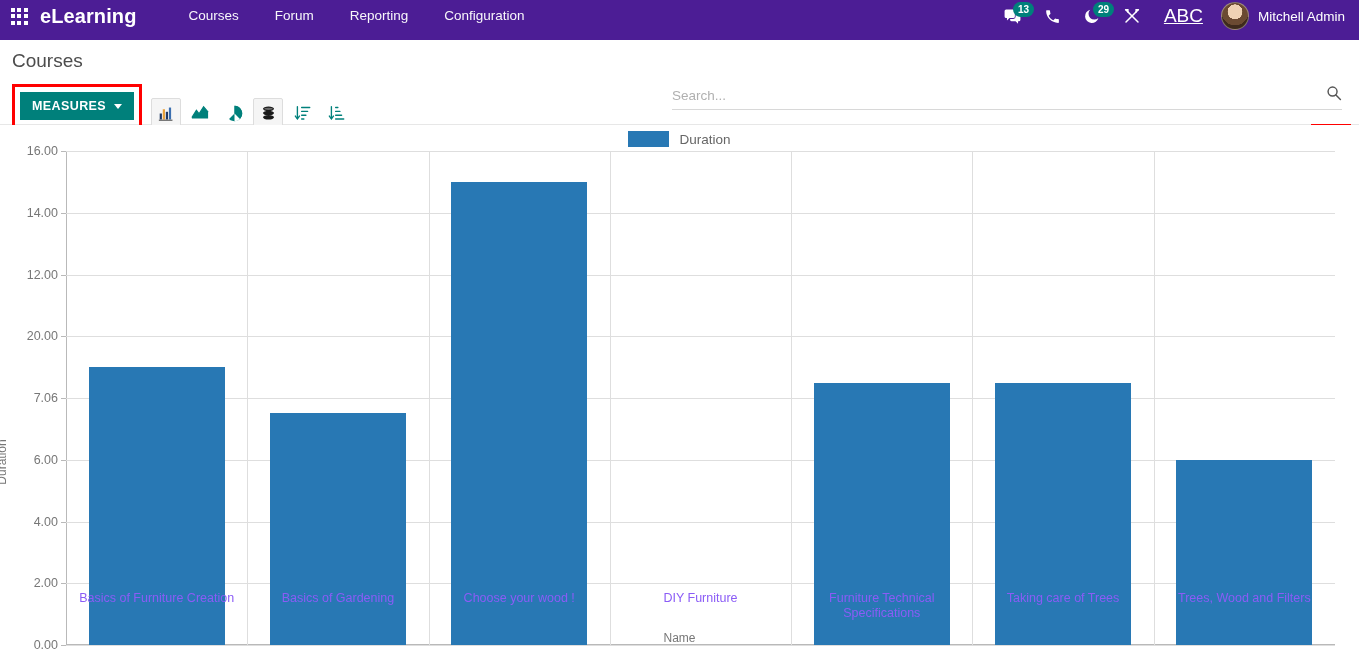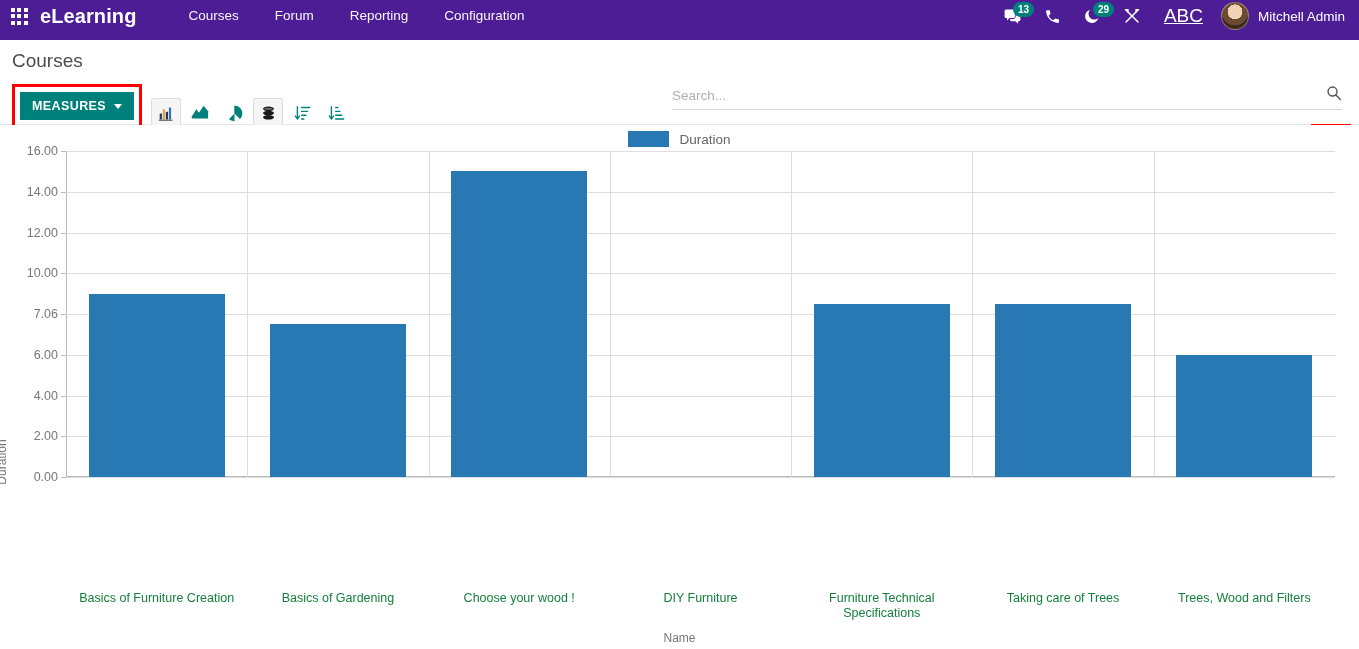--- a/index.html
+++ b/index.html
@@ -284,21 +284,21 @@
     text-align: center;
     font-size: 12px;
     color: #777777;
   }
 
   .plot {
     position: absolute;
     left: 66px;
     top: 26px;
     right: 24px;
-    height: 326px;
+    height: 494px;
   }
   .plot-frame {
     position: absolute;
     inset: 0;
     border-left: 1px solid #b9b9b9;
     border-bottom: 1px solid #b9b9b9;
   }
   .hgrid, .vgrid { position: absolute; inset: 0; pointer-events: none; }
   .hline {
     position: absolute;
@@ -348,21 +348,21 @@
     position: absolute;
     left: 66px;
     right: 24px;
     top: 466px;
     display: flex;
   }
   .xtick {
     flex: 1 1 0;
     text-align: center;
     font-size: 12.5px;
-    color: #15803d;
+    color: #8b5cf6;
     padding: 0 2px;
     line-height: 1.2;
   }
 </style>
 </head>
 <body>
 
 <div class="navbar">
   <div class="apps-grid">
     <i></i>
@@ -568,21 +568,21 @@
         <div class="ytickmark" style="top: 0%;"></div>
         <div class="ytick" style="top: 0%;">16.00</div>
         <div class="hline" style="top: 12.5%;"></div>
         <div class="ytickmark" style="top: 12.5%;"></div>
         <div class="ytick" style="top: 12.5%;">14.00</div>
         <div class="hline" style="top: 25%;"></div>
         <div class="ytickmark" style="top: 25%;"></div>
         <div class="ytick" style="top: 25%;">12.00</div>
         <div class="hline" style="top: 37.5%;"></div>
         <div class="ytickmark" style="top: 37.5%;"></div>
-        <div class="ytick" style="top: 37.5%;">10.00</div>
+        <div class="ytick" style="top: 37.5%;">20.00</div>
         <div class="hline" style="top: 50%;"></div>
         <div class="ytickmark" style="top: 50%;"></div>
         <div class="ytick" style="top: 50%;">7.06</div>
         <div class="hline" style="top: 62.5%;"></div>
         <div class="ytickmark" style="top: 62.5%;"></div>
         <div class="ytick" style="top: 62.5%;">6.00</div>
         <div class="hline" style="top: 75%;"></div>
         <div class="ytickmark" style="top: 75%;"></div>
         <div class="ytick" style="top: 75%;">4.00</div>
         <div class="hline" style="top: 87.5%;"></div>

